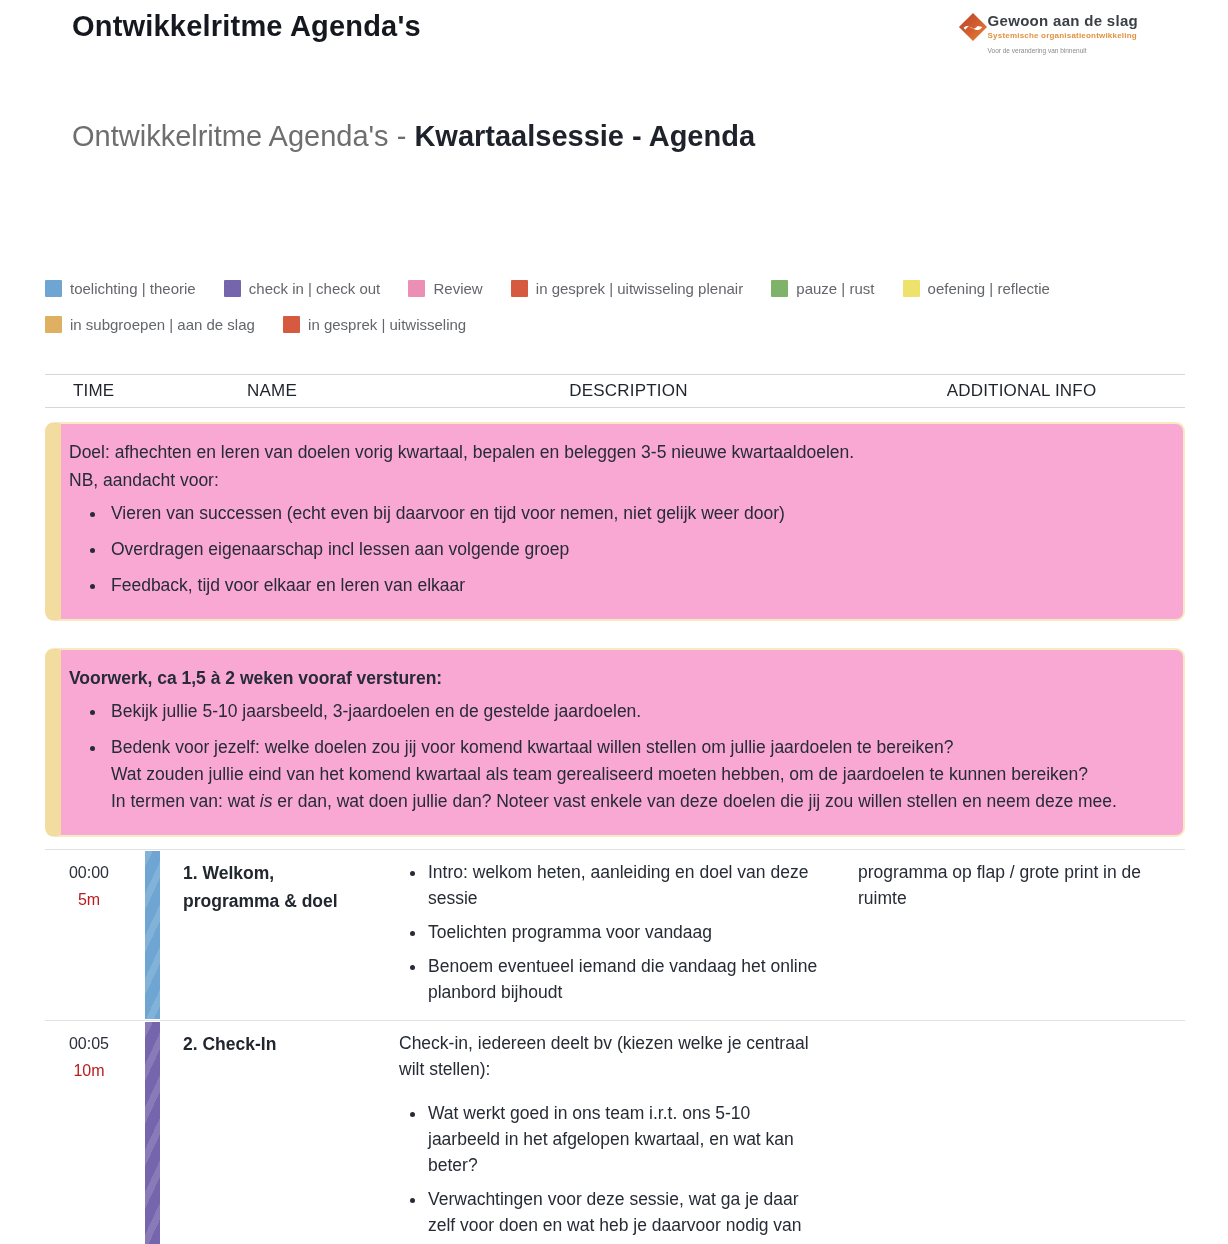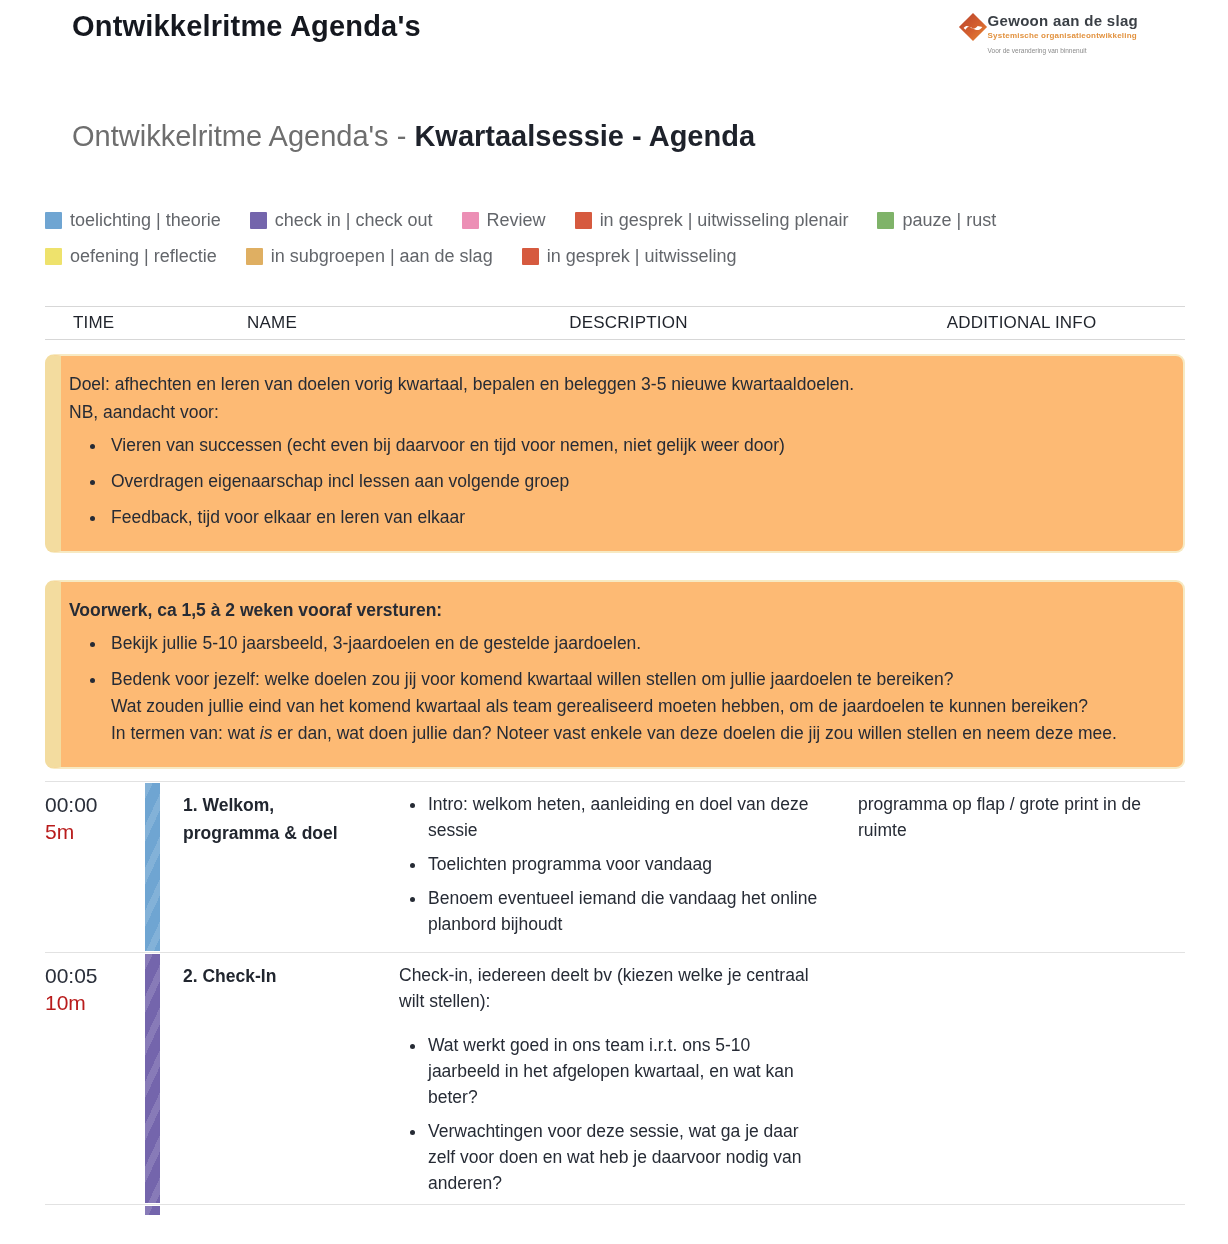--- a/index.html
+++ b/index.html
@@ -15,52 +15,52 @@
   .logo-text .logo-name { font-size:15px; font-weight:700; color:#3a3f45; letter-spacing:.3px; }
   .logo-text .logo-tagline { font-size:8px; font-weight:700; color:#e2923f; margin-top:2px; letter-spacing:.2px; }
   .logo-text .logo-subtagline { font-size:6.5px; color:#8a8a8a; margin-top:7px; }
 
   
   .subtitle { padding:0 72px; margin-top:62px; font-size:29px; line-height:40px; }
   .subtitle .sub-prefix { color:#6e6e6e; font-weight:400; }
   .subtitle .sub-emph { color:#1e222b; font-weight:700; }
 
   
-  .legend { padding:0 45px; margin-top:48px; width:1185px; line-height:33px; font-size:18px; color:#63666b; }
+  .legend { padding:0 45px; margin-top:116px; width:1185px; line-height:33px; font-size:15px; color:#63666b; }
   .legend-item { display:inline-flex; align-items:center; gap:8px; margin-right:24px; white-space:nowrap; }
   .swatch { width:17px; height:17px; border-radius:1px; display:inline-block; flex:0 0 auto; }
 
   
   .thead { margin:30px 45px 0 45px; width:1140px; height:34px;
     border-top:1px solid #d7d7d7; border-bottom:1px solid #d7d7d7;
     display:grid; grid-template-columns:100px 15px 23px 216px 459px 327px; align-items:center;
     font-size:17px; color:#1f232b; letter-spacing:.2px; }
   .th-time { grid-column:1 / span 3; padding-left:28px; }
   .th-name { padding-left:64px; }
   .th-desc { text-align:center; }
   .th-addl { text-align:center; }
 
   
-  .note-box { margin:14px 43px 0 45px; width:1140px; background:#fdba74;
+  .note-box { margin:14px 43px 0 45px; width:1140px; background:#f9a8d4;
     border:2px solid #f7eac3; border-left:16px solid #f3dc9f; border-radius:9px;
     padding:15px 24px 20px 8px; font-size:17.5px; line-height:27px; color:#262b35; }
   .note-box + .note-box { margin-top:27px; }
   .note-line { margin-bottom:1px; }
   .note-box ul { list-style:disc; margin:6px 0 0 0; padding-left:38px; }
   .note-box li { margin-bottom:9px; padding-left:4px; max-width:1055px; }
   .note-box li:last-child { margin-bottom:0; }
   .bold { font-weight:700; }
 
   
   .rows { margin:12px 43px 0 45px; width:1140px; }
   .agenda-row { display:grid; grid-template-columns:100px 15px 23px 216px 459px 327px;
     border-top:1px solid #e2e2e2; padding:0; position:relative; }
   .row-1 { min-height:171px; }
   .row-2 { min-height:231px; }
-  .cell-time { text-align:left; padding:9px 12px 0 0; font-size:21px; color:#2a2f3a; line-height:27px; }
+  .cell-time { text-align:center; padding:9px 12px 0 0; font-size:16px; color:#2a2f3a; line-height:27px; }
   .cell-time .duration { color:#b91c1c; }
   .bar { margin:1px 0 1px 0; position:relative; }
   .bar::before { content:""; position:absolute; inset:0;
     background:repeating-linear-gradient(115deg, rgba(255,255,255,.14) 0 7px, rgba(0,0,0,0) 7px 18px); }
   .cell-name { padding:9px 10px 0 0; font-size:17.5px; font-weight:700; color:#21262f; line-height:28px; }
   .cell-desc { padding:9px 40px 0 0; font-size:17.5px; color:#262b35; line-height:26px; }
   .cell-desc .desc-intro { margin-bottom:18px; }
   .cell-desc ul { list-style:disc; padding-left:28px; }
   .cell-desc li { margin-bottom:8px; padding-left:1px; }
   .cell-addl { padding:9px 0 0 0; font-size:17.5px; color:#262b35; line-height:26px; }

